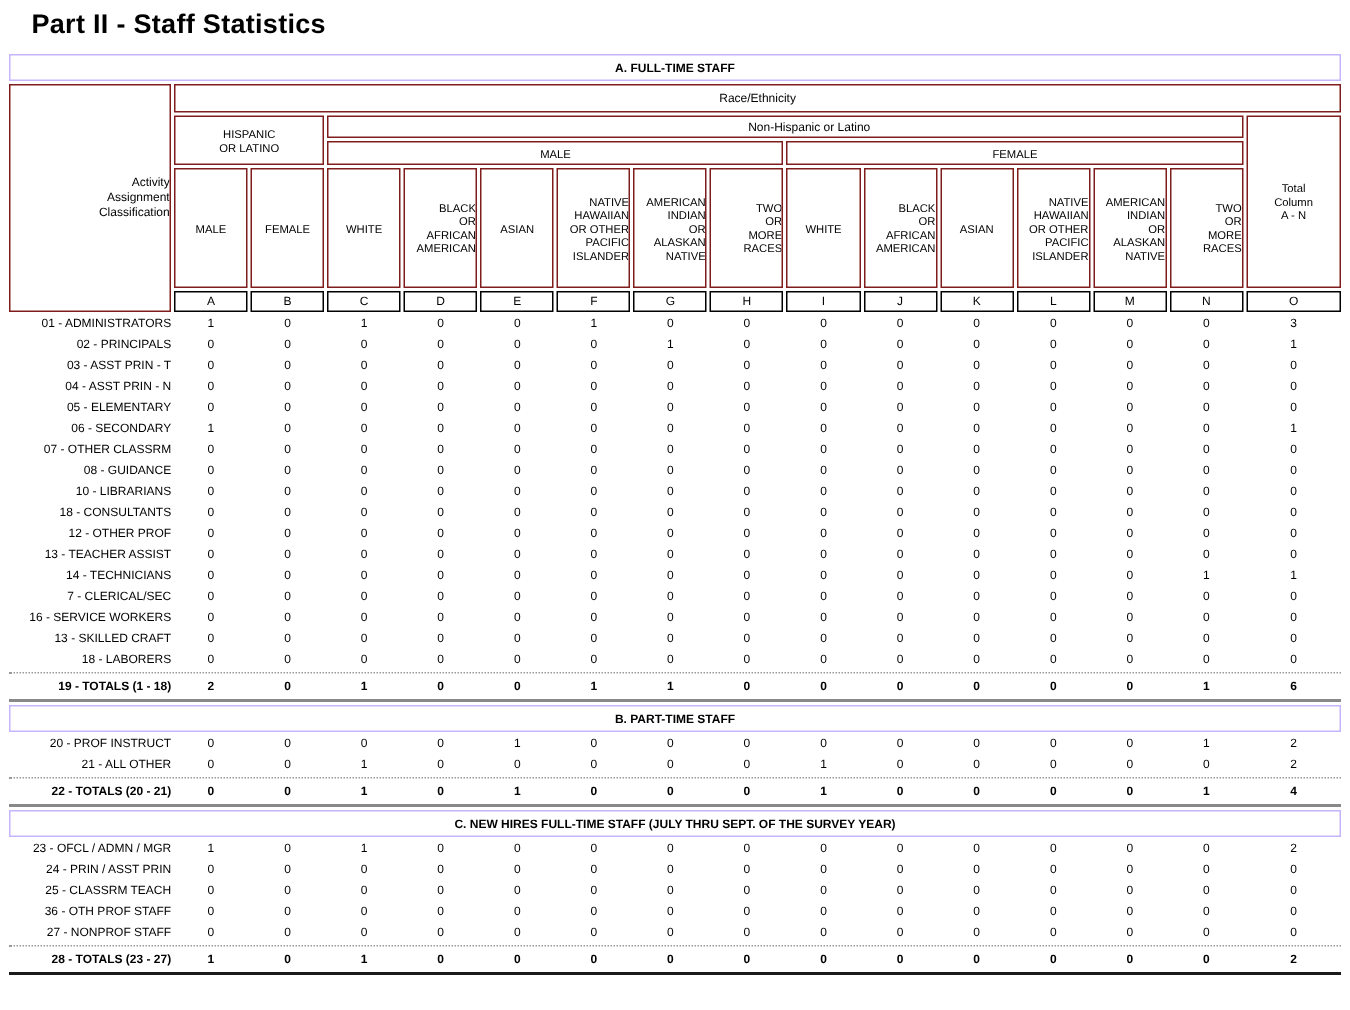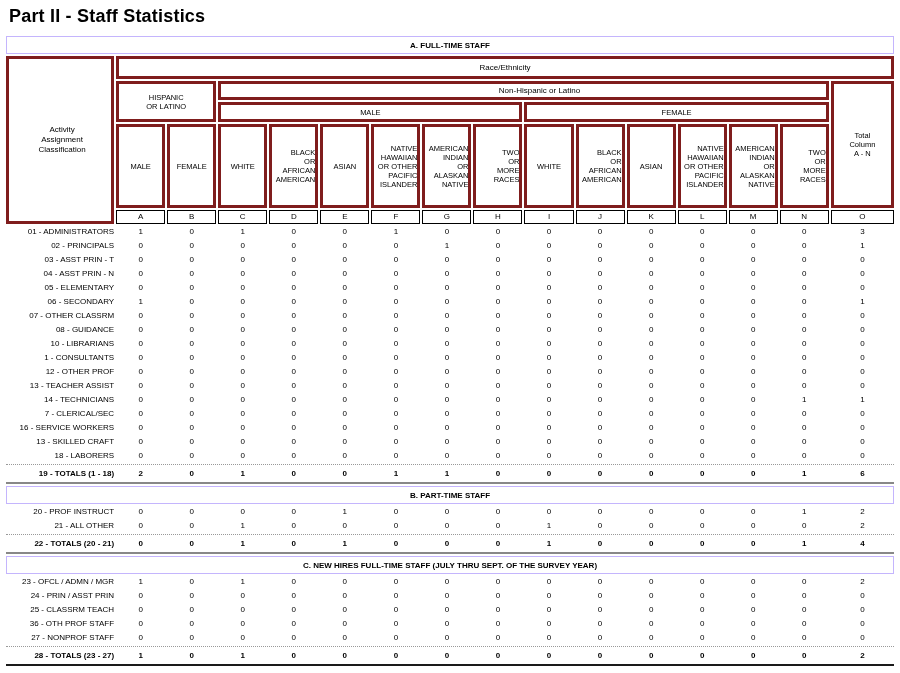--- a/index.html
+++ b/index.html
@@ -1,32 +1,32 @@
 <!DOCTYPE html>
 <html><head>
 <meta charset="utf-8">
 <style>
   html,body{margin:0;padding:0;background:#ffffff;color:#000;
     font-family:"Liberation Sans","DejaVu Sans",sans-serif;}
   .page{width:900px;height:673px;box-sizing:border-box;padding:2px 0 0 4px;overflow:hidden;}
-  .title{font-size:18px;font-weight:bold;margin:4px 0 7px 5px;letter-spacing:0.2px;}
+  .title{font-size:18px;font-weight:bold;margin:4px 0 7px 17px;letter-spacing:0.2px;}
   table.stats{border-collapse:separate;border-spacing:2px;table-layout:fixed;width:892px;}
   td{overflow:hidden;}
   
-  .hc{border:3px solid #7f1d1d;text-align:center;vertical-align:middle;
+  .hc{border:1px solid #7f1d1d;text-align:center;vertical-align:middle;
       font-size:7.5px;line-height:9px;white-space:pre-line;padding:1px 0;margin-left:48px;}
   .hl{text-align:right;padding-left:3px;}
   .band{border:1px solid #c4b5fd;text-align:center;vertical-align:middle;
         font-weight:bold;font-size:8px;height:14px;}
   .race{height:15px;font-size:8px;}
   .nonh{height:11px;font-size:8px;padding-left:32px;}
   .grp{height:12px;}
   .colh{height:76px;}
   .lc{border:1px solid #000;text-align:center;font-size:8px;height:12px;padding:0;line-height:12px;}
-  .act{text-align:center;padding-left:4px;font-size:8px;line-height:10px;}
+  .act{text-align:right;padding-left:4px;font-size:8px;line-height:10px;}
   
   .dc{font-size:8px;line-height:12px;height:12px;text-align:center;padding:0;white-space:nowrap;}
   .rl{text-align:right;padding-left:1px;}
   tr.tot td{font-weight:bold;}
   .dotted{border-top:1px dotted #999;height:1px;padding:0;}
   .rule{height:2px;padding:0;}
 </style>
 </head>
 <body>
 
@@ -293,21 +293,21 @@
           <td class="dc">0</td>
           <td class="dc">0</td>
           <td class="dc">0</td>
           <td class="dc">0</td>
           <td class="dc">0</td>
           <td class="dc">0</td>
           <td class="dc">0</td>
           <td class="dc">0</td>
         </tr>
         <tr>
-          <td class="dc rl">1 - CONSULTANTS</td>
+          <td class="dc rl">18 - CONSULTANTS</td>
           <td class="dc">0</td>
           <td class="dc">0</td>
           <td class="dc">0</td>
           <td class="dc">0</td>
           <td class="dc">0</td>
           <td class="dc">0</td>
           <td class="dc">0</td>
           <td class="dc">0</td>
           <td class="dc">0</td>
           <td class="dc">0</td>

